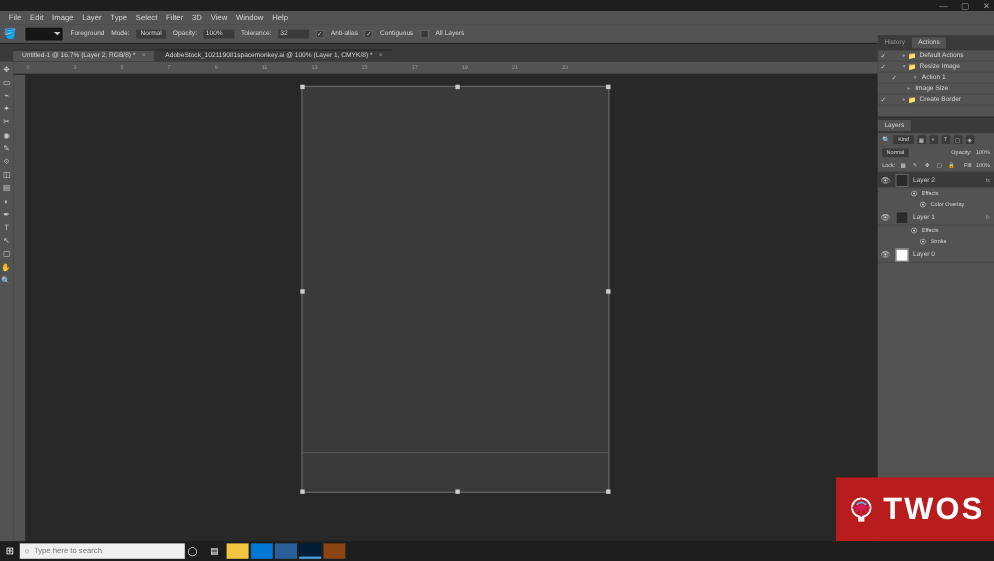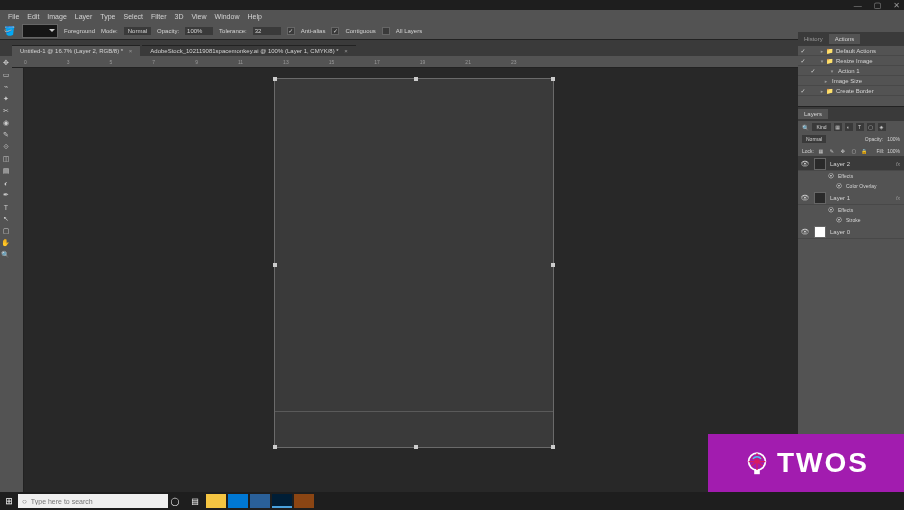--- a/index.html
+++ b/index.html
@@ -90,21 +90,21 @@
 
 .taskbar { position: absolute; left: 0; right: 0; bottom: 0; height: 18px; background: #1e1e1e; display: flex; align-items: center; }
 .taskbar .start { width: 18px; height: 18px; display: flex; align-items: center; justify-content: center; color: #fff; font-size: 9px; }
 .taskbar .search { flex: 0 0 150px; height: 14px; background: #f0f0f0; display: flex; align-items: center; padding-left: 4px; gap: 4px; }
 .taskbar .search .sicon { font-size: 8px; color: #666; }
 .taskbar .search input { border: none; background: transparent; font-size: 7px; color: #555; width: 120px; }
 .taskbar .tray { flex: 0 0 28px; display: flex; align-items: center; justify-content: center; gap:6px; }
 .taskbar .tray .ticon { width: 14px; height: 14px; display:flex; align-items:center; justify-content:center; font-size: 8px; }
 
 
-.twos { position: absolute; right: 0; bottom: 18px; width: 196px; height: 58px; background: #a21caf; display: flex; align-items: center; justify-content: center; gap: 6px; }
+.twos { position: absolute; right: 0; bottom: 18px; width: 144px; height: 58px; background: #b91c1c; display: flex; align-items: center; justify-content: center; gap: 6px; }
 .twos .bulb { width: 28px; height: 28px; }
 .twos .txt { color: #fff; font-size: 28px; font-weight: bold; letter-spacing: 2px; font-family: Arial, sans-serif; }
 </style>
 </head>
 <body>
 
 <div class="titlebar">
   <span>—</span>
   <span>▢</span>
   <span>✕</span>

